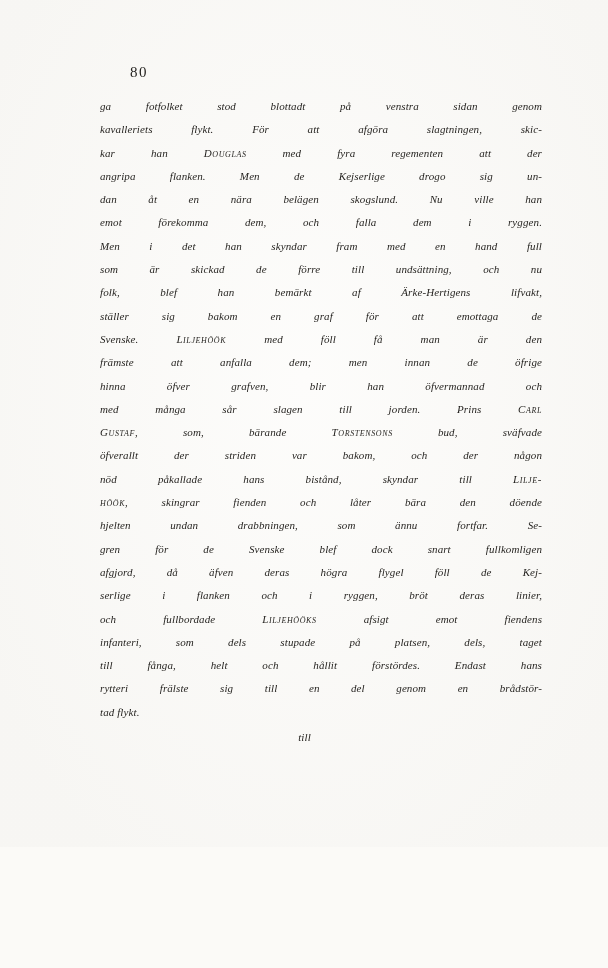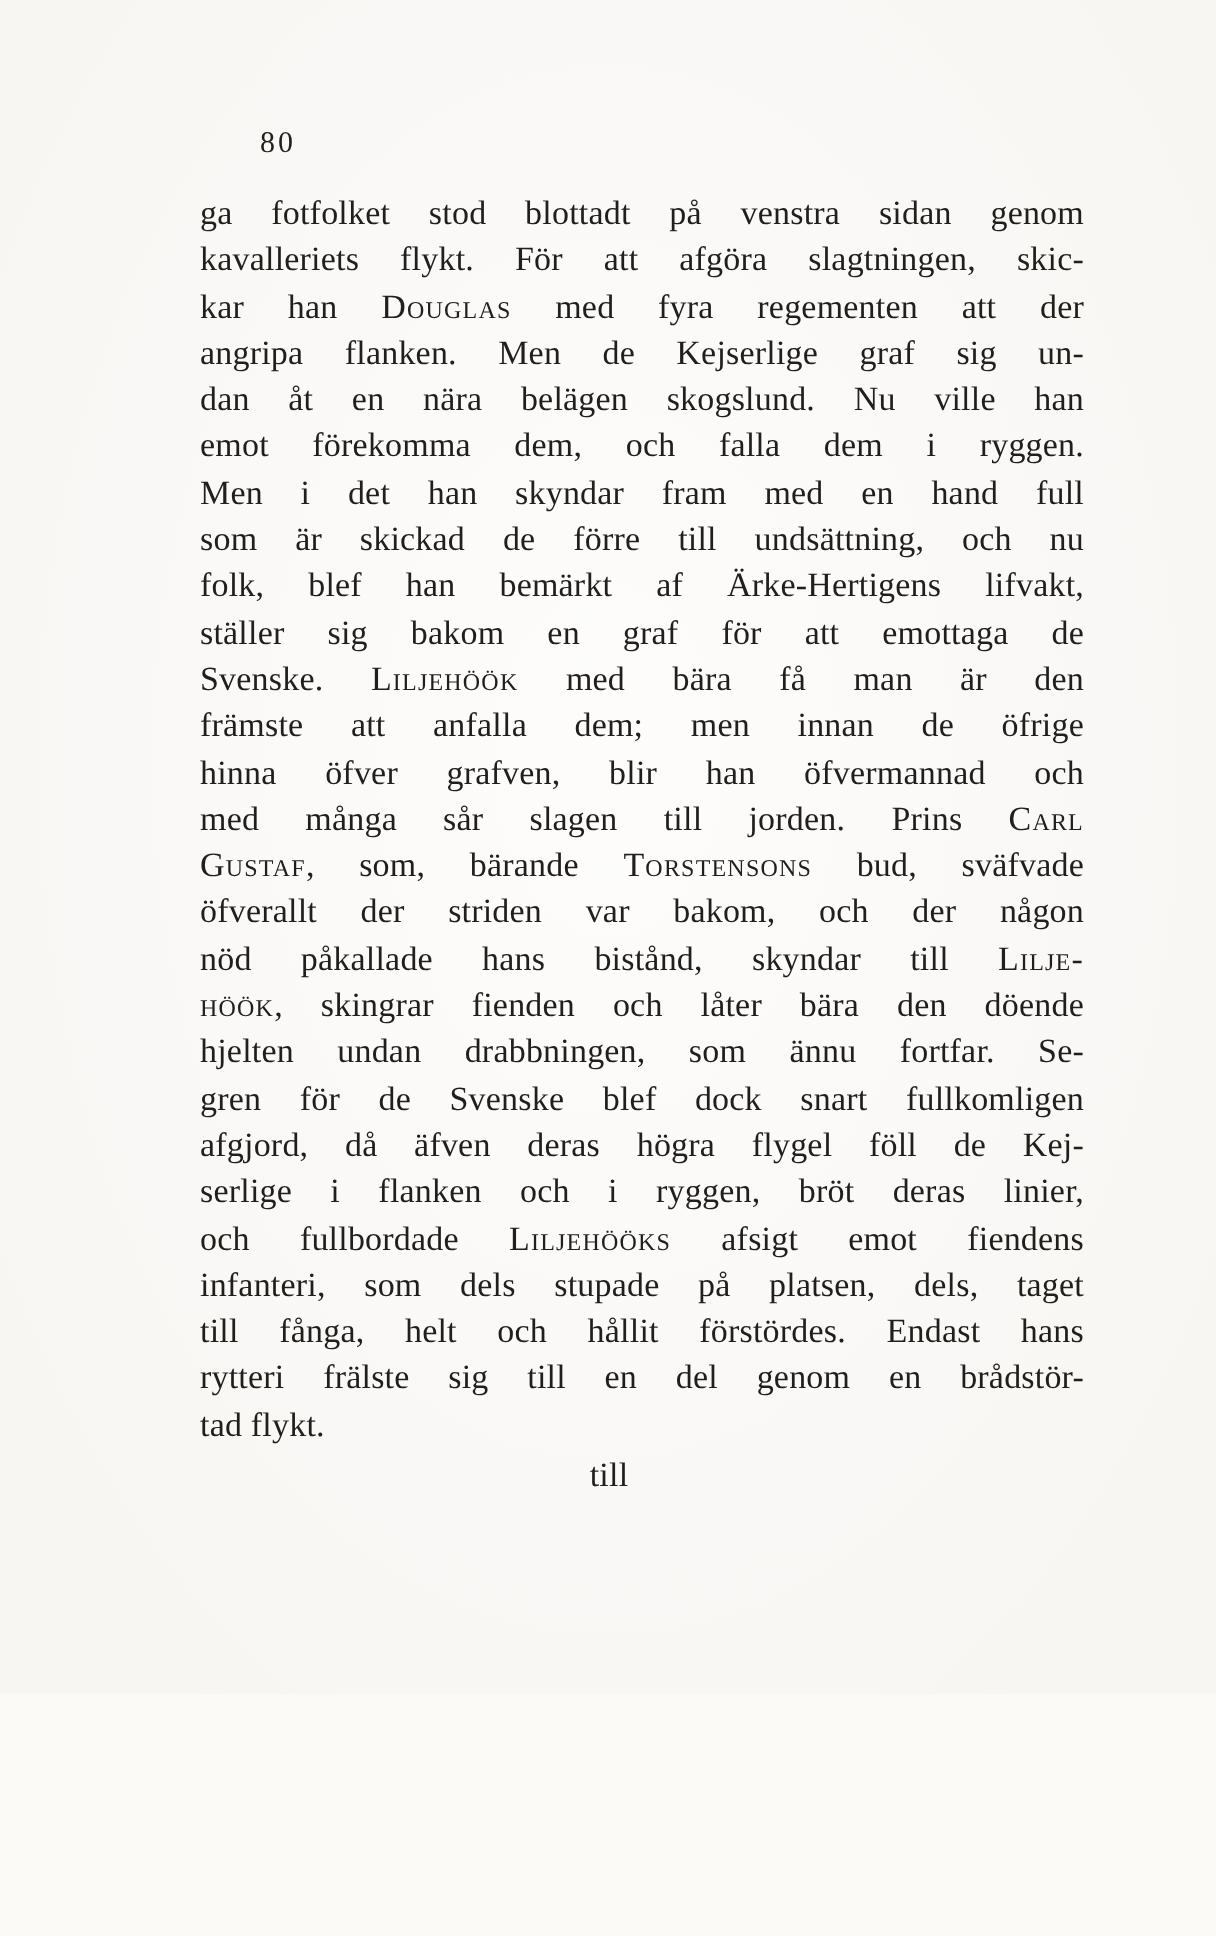--- a/index.html
+++ b/index.html
@@ -27,23 +27,24 @@
     top: 64px;
     left: 130px;
     font-size: 15px;
     letter-spacing: 1.5px;
   }
   .text-block {
     position: absolute;
     top: 95px;
     left: 100px;
     width: 442px;
-    font-size: 17px;
+    font-size: 11px;
     line-height: 23.3px;
     letter-spacing: 0.1px;
+    font-style: italic;
   }
   .paragraph + .paragraph {
     margin-top: 14px;
   }
   .line {
     text-align: justify;
     text-align-last: justify;
   }
   .line.no-just {
     text-align: justify;
@@ -66,28 +67,28 @@
 <body>
 
 <div class="page">
   <div class="folio">80</div>
   <div class="text-block">
 
   <div class="paragraph">
         <div class="line"><span>ga fotfolket stod blottadt på venstra sidan genom</span></div>
         <div class="line"><span>kavalleriets flykt. För att afgöra slagtningen, skic-</span></div>
         <div class="line"><span>kar han </span><span class="sc">Douglas</span><span> med fyra regementen att der</span></div>
-        <div class="line"><span>angripa flanken. Men de Kejserlige graf sig un-</span></div>
+        <div class="line"><span>angripa flanken. Men de Kejserlige drogo sig un-</span></div>
         <div class="line"><span>dan åt en nära belägen skogslund. Nu ville han</span></div>
         <div class="line"><span>emot förekomma dem, och falla dem i ryggen.</span></div>
         <div class="line"><span>Men i det han skyndar fram med en hand full</span></div>
         <div class="line"><span>som är skickad de förre till undsättning, och nu</span></div>
         <div class="line"><span>folk, blef han bemärkt af Ärke-Hertigens lifvakt,</span></div>
         <div class="line"><span>ställer sig bakom en graf för att emottaga de</span></div>
-        <div class="line"><span>Svenske. </span><span class="sc">Liljehöök</span><span> med bära få man är den</span></div>
+        <div class="line"><span>Svenske. </span><span class="sc">Liljehöök</span><span> med föll få man är den</span></div>
         <div class="line"><span>främste att anfalla dem; men innan de öfrige</span></div>
         <div class="line"><span>hinna öfver grafven, blir han öfvermannad och</span></div>
         <div class="line"><span>med många sår slagen till jorden. Prins </span><span class="sc">Carl</span></div>
         <div class="line"><span class="sc">Gustaf</span><span>, som, bärande </span><span class="sc">Torstensons</span><span> bud, sväfvade</span></div>
         <div class="line"><span>öfverallt der striden var bakom, och der någon</span></div>
         <div class="line"><span>nöd påkallade hans bistånd, skyndar till </span><span class="sc">Lilje-</span></div>
         <div class="line"><span class="sc">höök</span><span>, skingrar fienden och låter bära den döende</span></div>
         <div class="line"><span>hjelten undan drabbningen, som ännu fortfar. Se-</span></div>
         <div class="line"><span>gren för de Svenske blef dock snart fullkomligen</span></div>
         <div class="line"><span>afgjord, då äfven deras högra flygel föll de Kej-</span></div>

